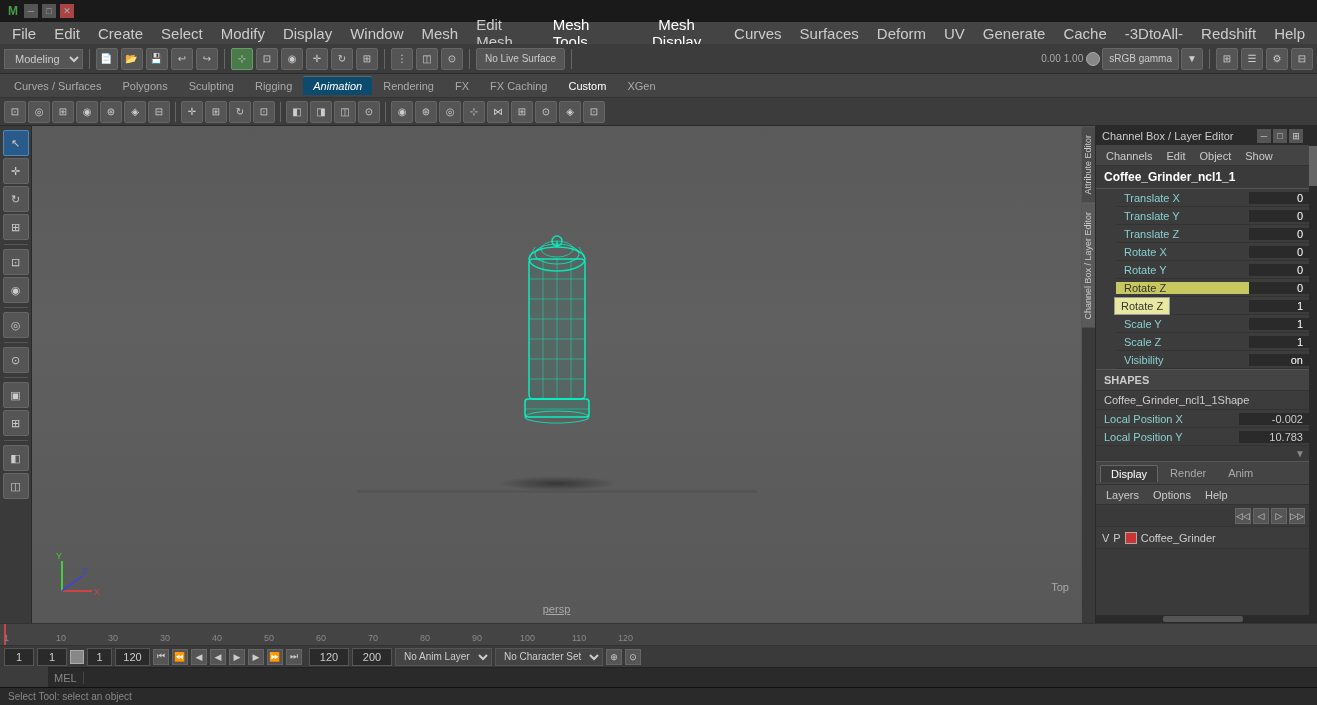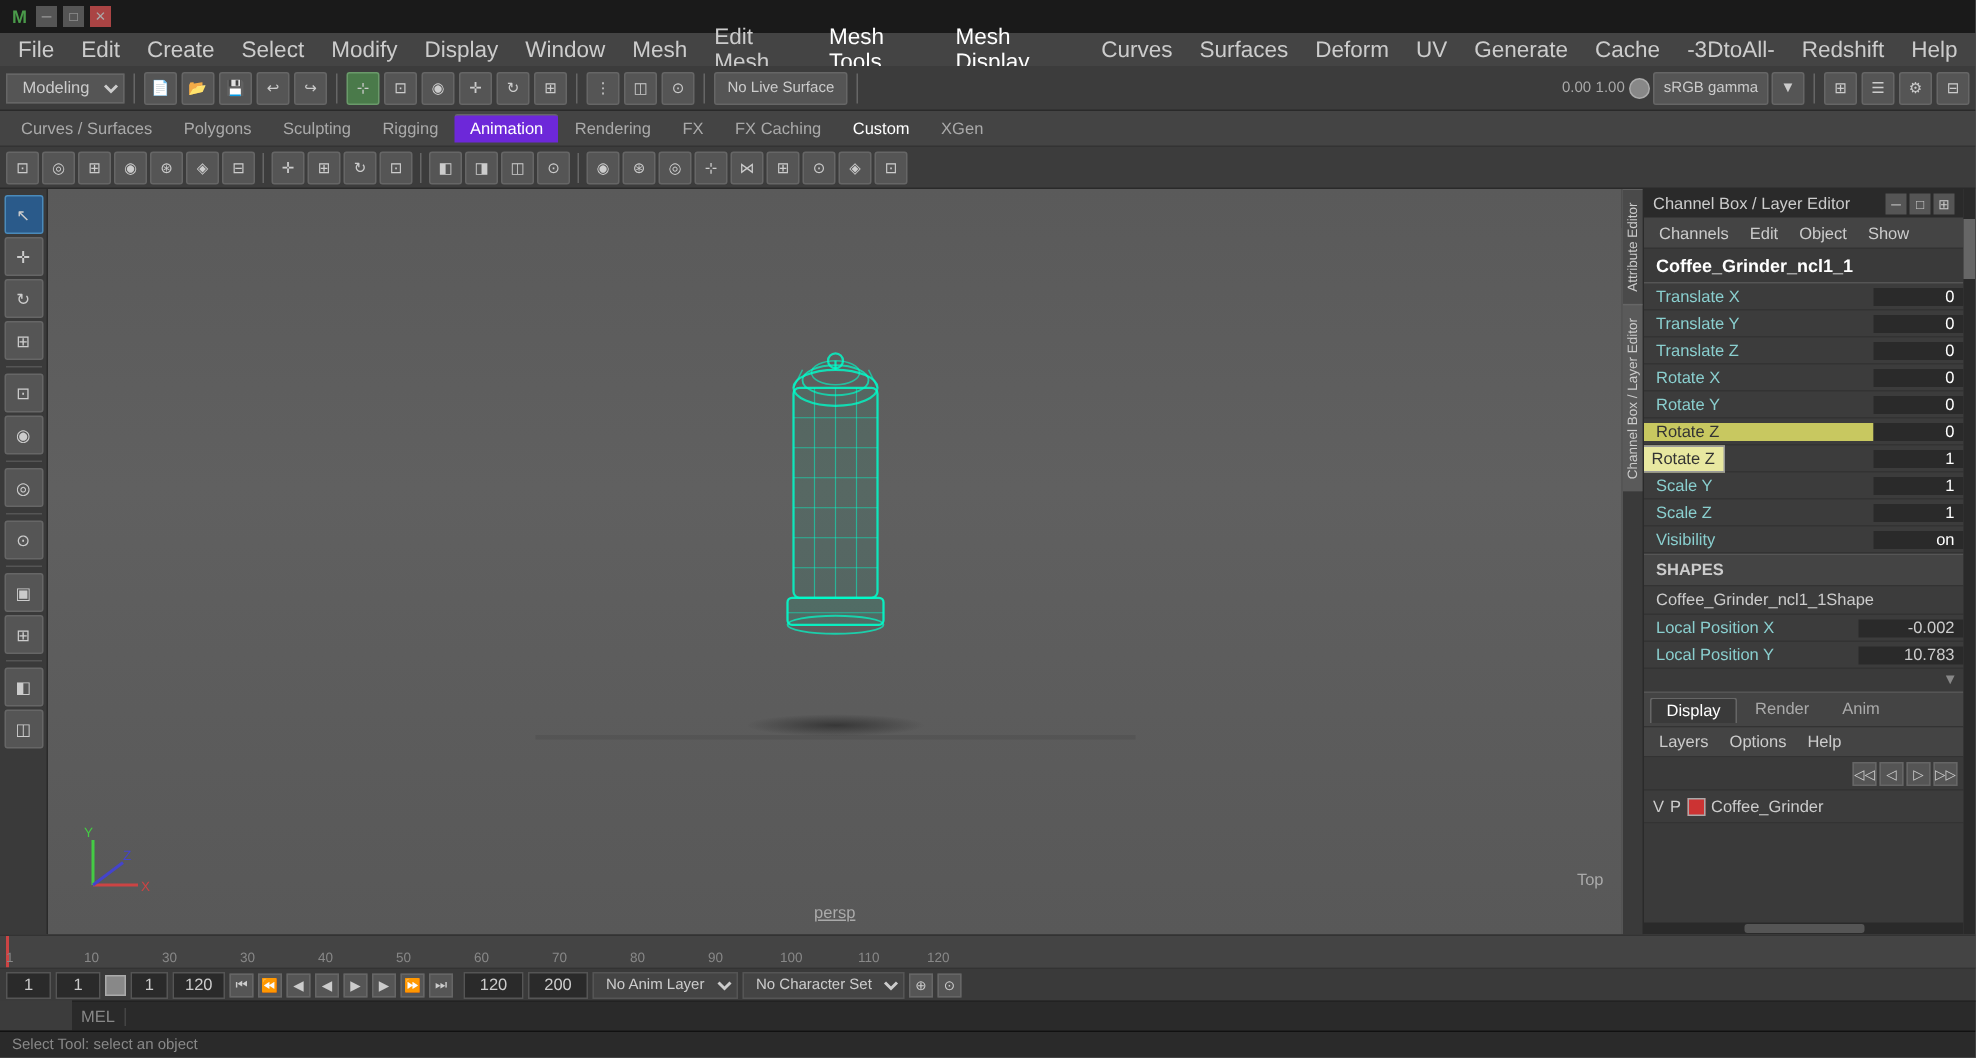--- a/index.html
+++ b/index.html
@@ -127,23 +127,24 @@
       border-bottom: 1px solid #333;
     }
     .tab-item {
       padding: 3px 10px;
       color: #aaaaaa;
       font-size: 11px;
       cursor: pointer;
       border-radius: 2px 2px 0 0;
     }
     .tab-item.active {
-      background: #6d28d9;
+      background: #0c4a6e;
       color: #ffffff;
       border-top: 1px solid #666;
+      font-style: italic;
     }
 
     
     #toolbar2 {
       width: 100%;
       height: 28px;
       background: #3c3c3c;
       display: flex;
       align-items: center;
       padding: 0 4px;
@@ -639,21 +640,21 @@
     <span class="menu-item">File</span>
     <span class="menu-item">Edit</span>
     <span class="menu-item">Create</span>
     <span class="menu-item">Select</span>
     <span class="menu-item">Modify</span>
     <span class="menu-item">Display</span>
     <span class="menu-item">Window</span>
     <span class="menu-item">Mesh</span>
     <span class="menu-item">Edit Mesh</span>
     <span class="menu-item" style="color:#fff;">Mesh Tools</span>
-    <span class="menu-item" style="color:#fff;">Mesh Display</span>
+    <span class="menu-item" style="color:#fff;text-align:center;">Mesh Display</span>
     <span class="menu-item">Curves</span>
     <span class="menu-item">Surfaces</span>
     <span class="menu-item">Deform</span>
     <span class="menu-item">UV</span>
     <span class="menu-item">Generate</span>
     <span class="menu-item">Cache</span>
     <span class="menu-item">-3DtoAll-</span>
     <span class="menu-item">Redshift</span>
     <span class="menu-item">Help</span>
   </div>
@@ -870,21 +871,21 @@
 
         <div id="channel-box-menu" style="height:20px; background:#444; display:flex; align-items:center; padding:0 4px; gap:2px; border-bottom:1px solid #333;">
           <span class="cb-menu-item">Channels</span>
           <span class="cb-menu-item">Edit</span>
           <span class="cb-menu-item">Object</span>
           <span class="cb-menu-item">Show</span>
         </div>
 
         <div id="obj-name" style="padding:4px 8px; font-size:12px; color:#ffffff; font-weight:bold; background:#3a3a3a; border-bottom:1px solid #555;">Coffee_Grinder_ncl1_1</div>
 
-        <div style="position:relative;">
+        <div style="position:relative;margin-left:20px;">
 
           <div class="channel-row">
             <span class="channel-name">Translate X</span>
             <span class="channel-value editable">0</span>
           </div>
 
           <div class="channel-row">
             <span class="channel-name">Translate Y</span>
             <span class="channel-value editable">0</span>
           </div>

